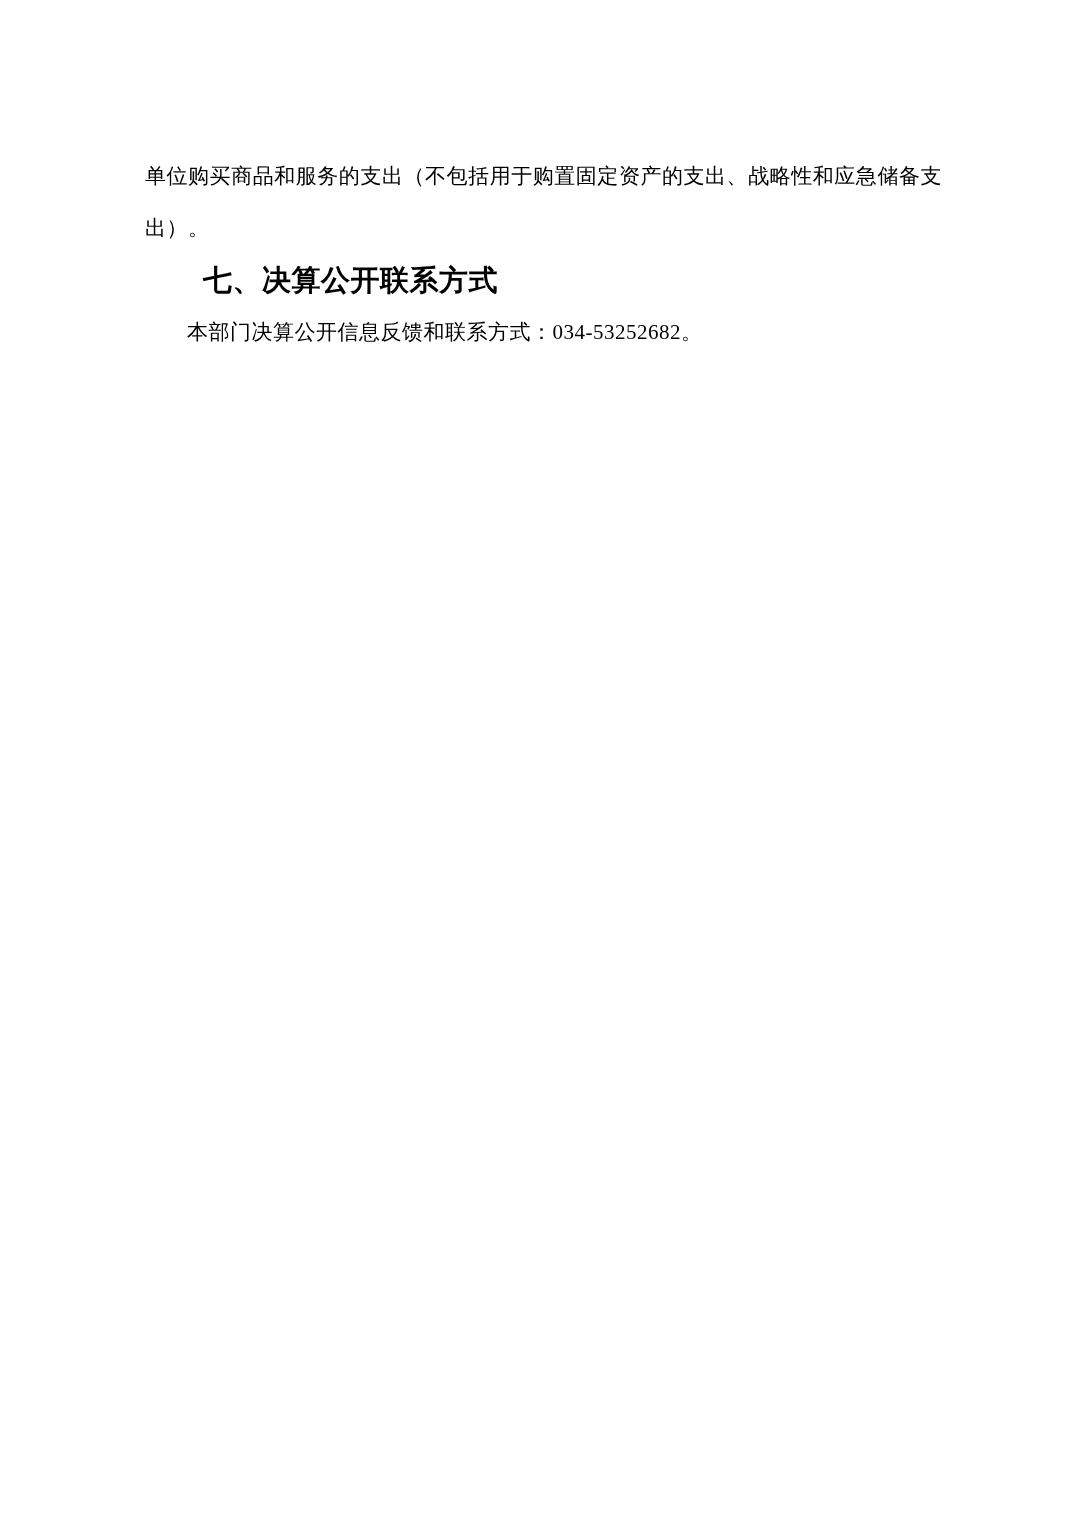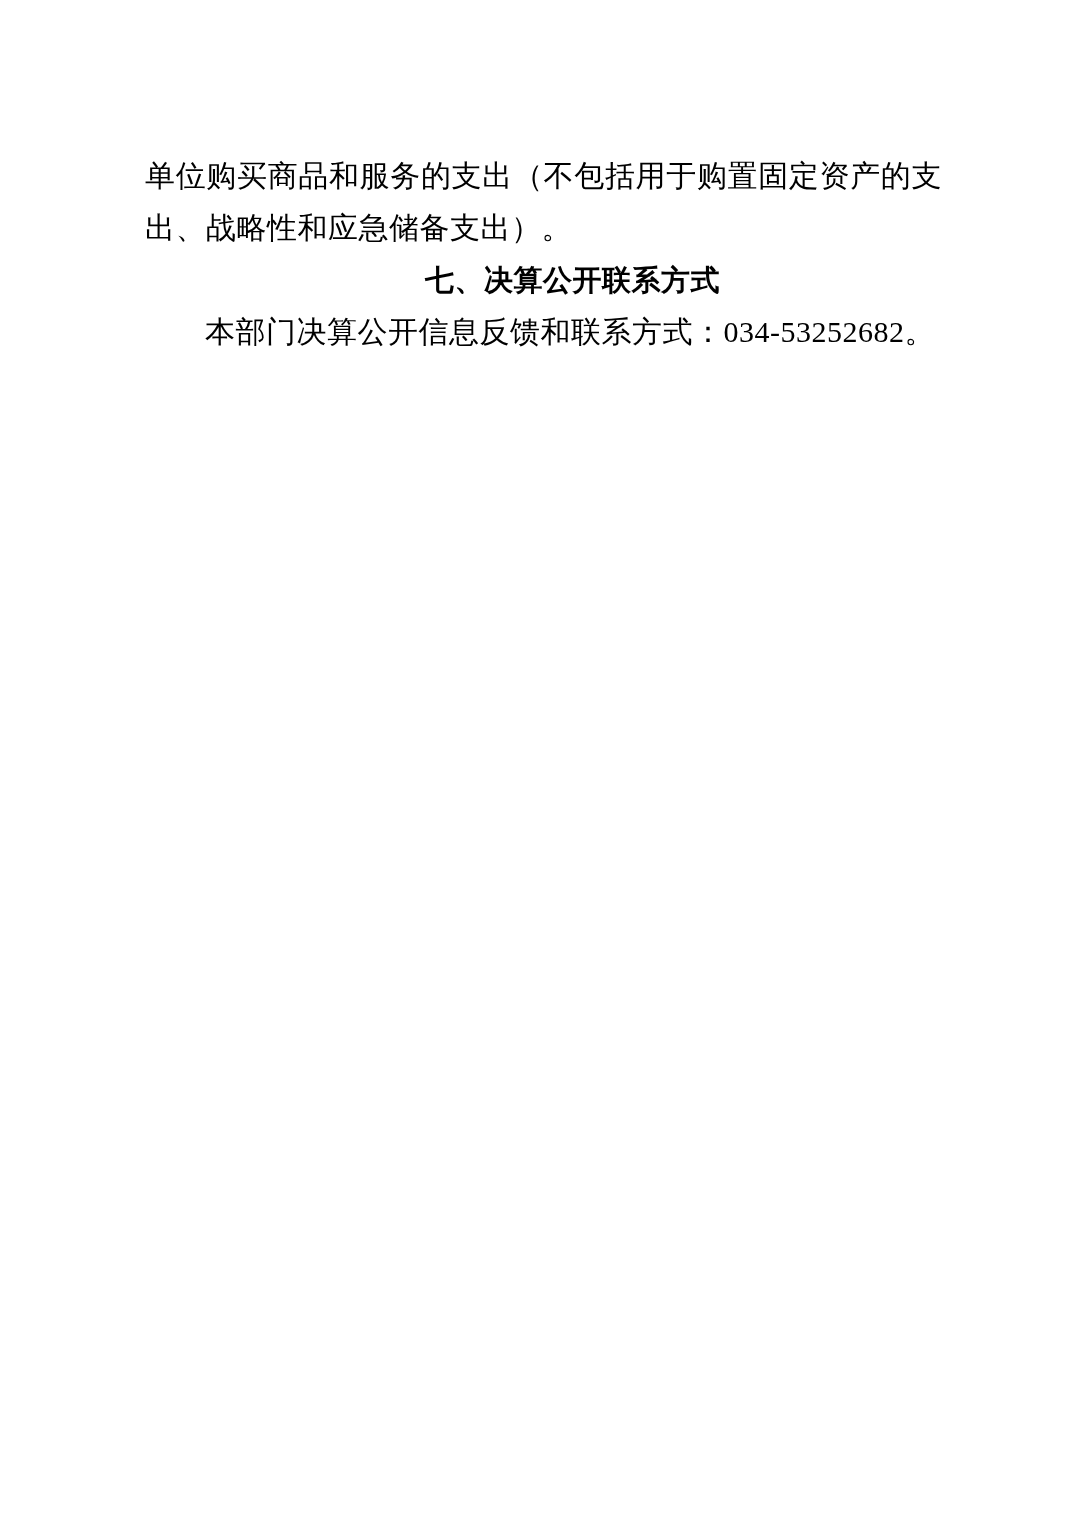--- a/index.html
+++ b/index.html
@@ -13,39 +13,39 @@
     height: 1520px;
     margin: 0 auto;
     background: #ffffff;
     box-sizing: border-box;
     padding: 150px 132px 0 145px;
     overflow: hidden;
   }
   .doc-text {
     color: #000000;
     font-family: "Liberation Serif", "DejaVu Serif", serif;
-    font-size: 30px;
+    font-size: 21px;
     line-height: 52px;
   }
   .para {
     margin: 0;
     text-align: justify;
     letter-spacing: 0.5px;
   }
   .indent {
     text-indent: 2em;
   }
   .heading {
     margin: 0;
     font-family: "Liberation Sans", "DejaVu Sans", sans-serif;
     font-weight: bold;
     font-size: 29px;
     line-height: 52px;
     letter-spacing: 0.5px;
-    text-align: center;
+    text-align: left;
   }
 </style>
 </head>
 <body>
 
 <div class="page">
   <p class="doc-text para">单位购买商品和服务的支出（不包括用于购置固定资产的支出、战略性和应急储备支出）。</p>
 
 
   <h3 class="heading indent">七、决算公开联系方式</h3>

